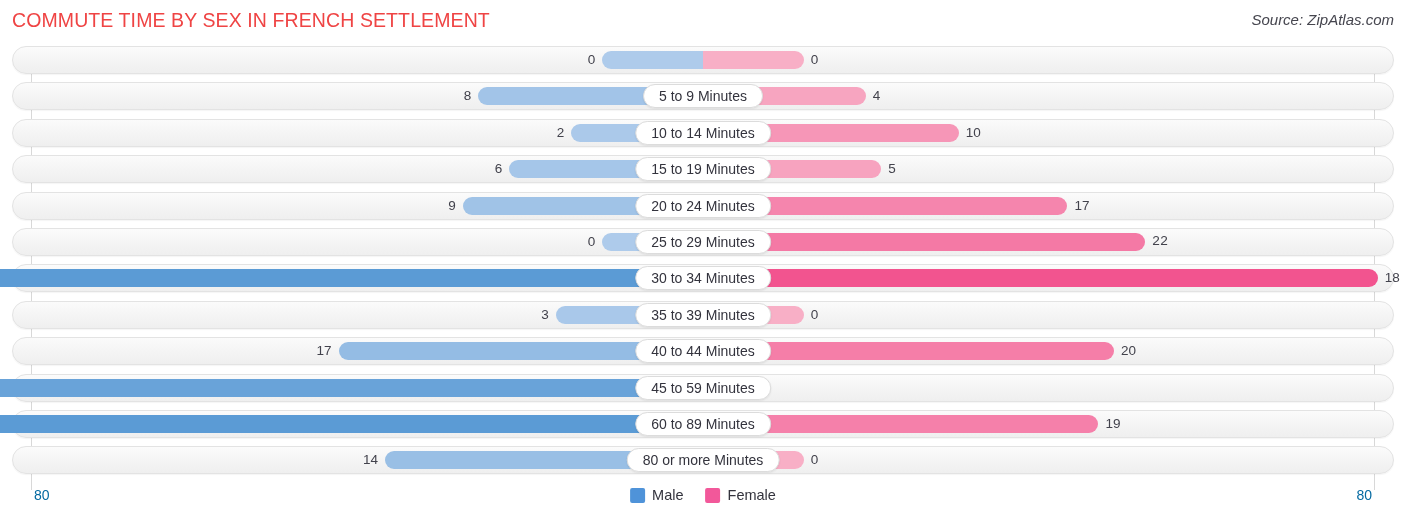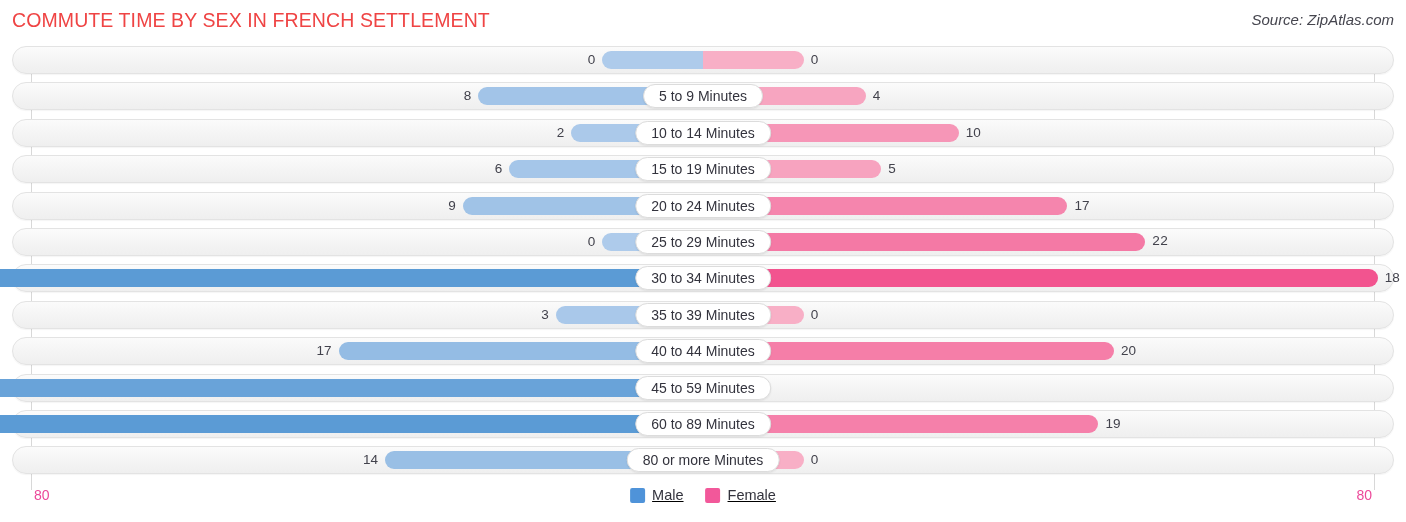--- a/index.html
+++ b/index.html
@@ -135,34 +135,33 @@
   
   #footer {
     position: absolute;
     left: 0; top: 482px;
     width: 1406px; height: 40px;
   }
   .axis-end {
     position: absolute;
     top: 5px;
     font-size: 14px;
-    color: #ec4899;
+    color: #0369a1;
   }
   #axis-left  { left: 34px; }
   #axis-right { right: 34px; }
 
   #legend {
     position: absolute;
     left: 50%;
     top: 5px;
     transform: translateX(-50%);
     display: flex;
     align-items: center;
     gap: 22px;
-    text-decoration: underline;
   }
   .legend-item {
     display: flex;
     align-items: center;
     gap: 7px;
   }
   .swatch {
     width: 15px; height: 15px;
     border-radius: 2px;
   }

